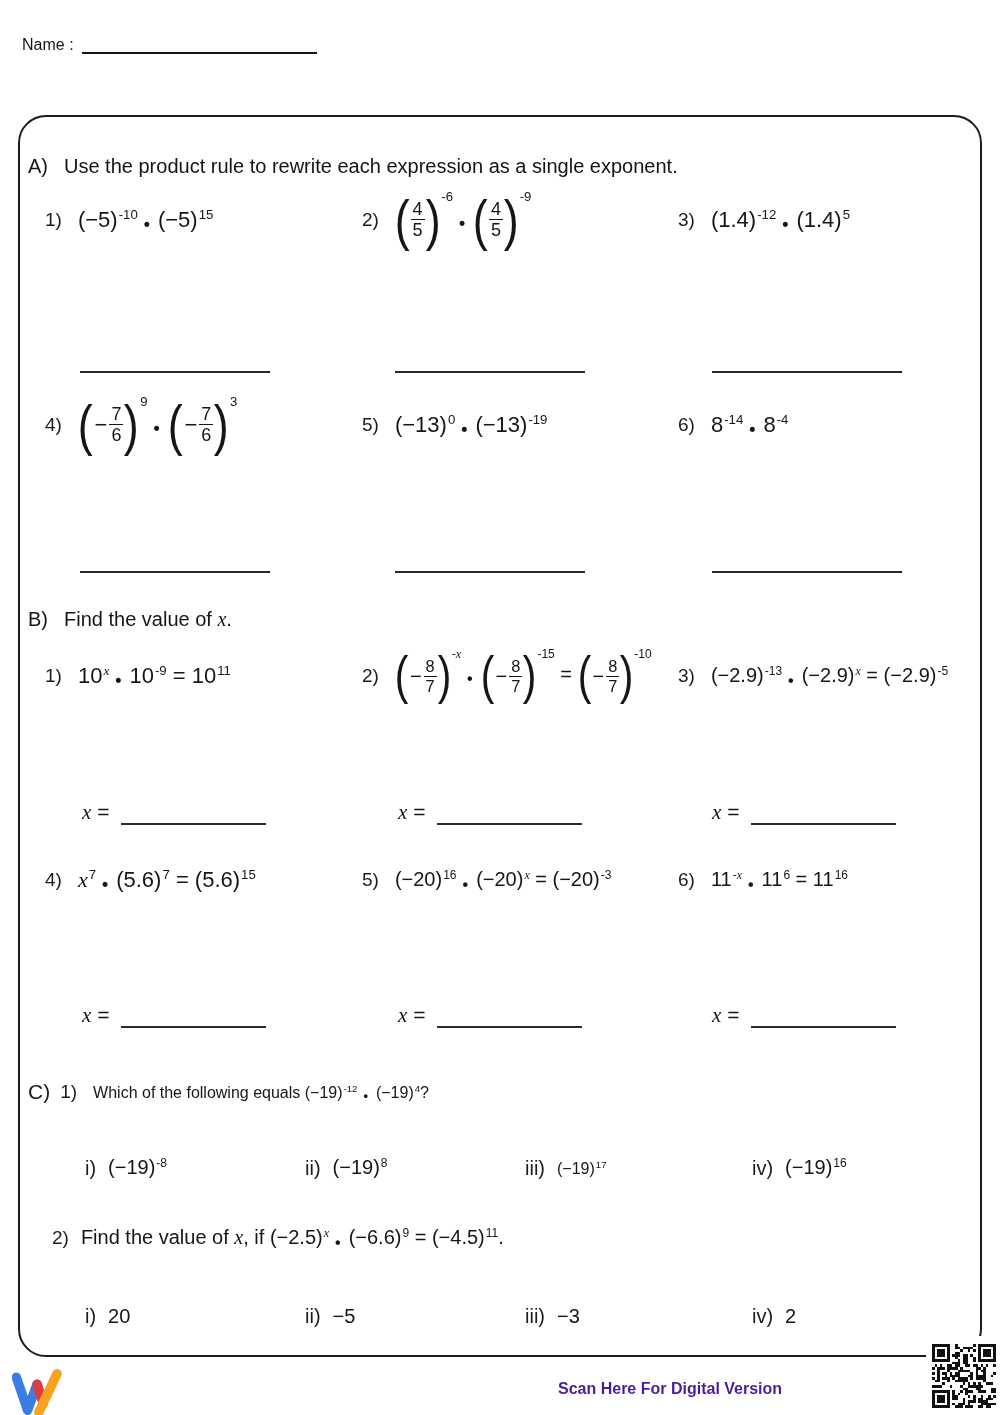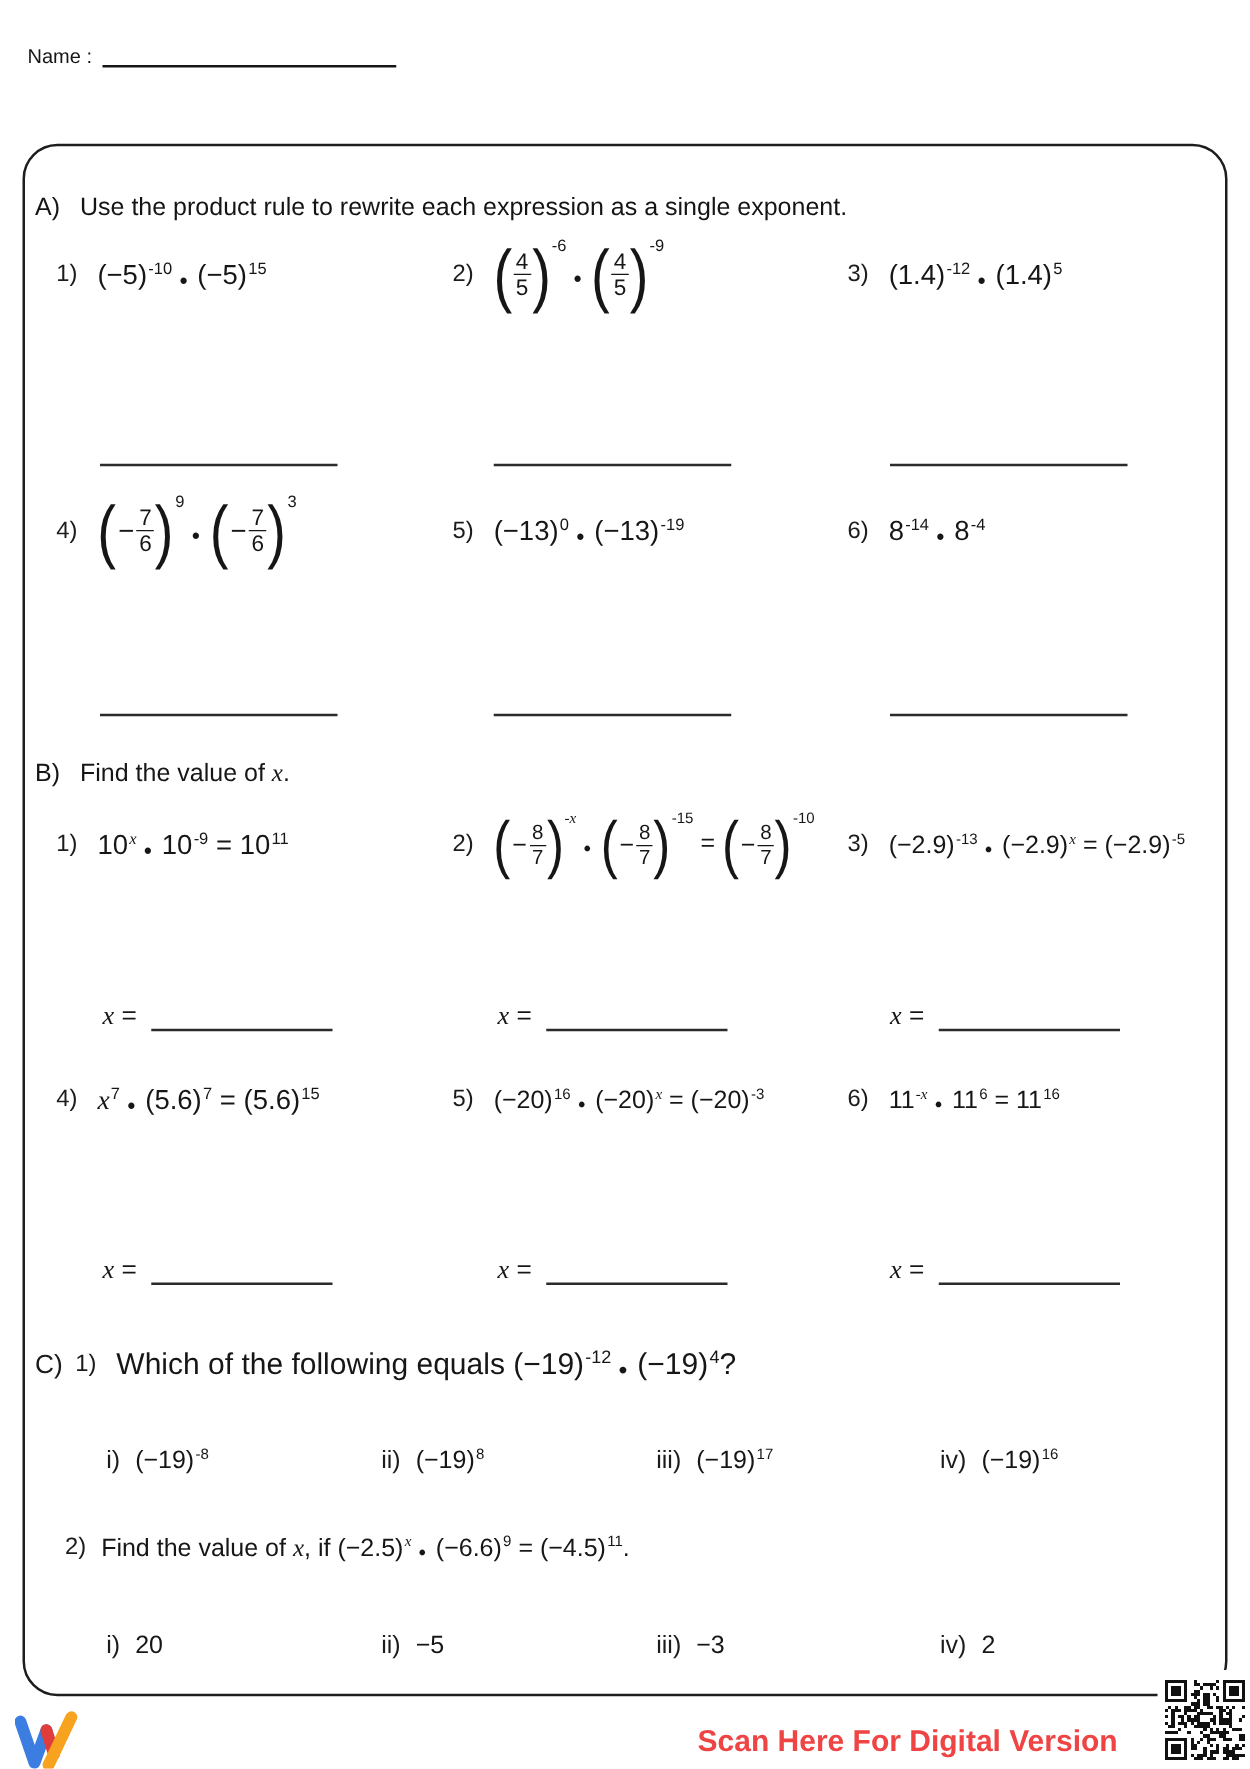--- a/index.html
+++ b/index.html
@@ -44,21 +44,21 @@
   .mfsup{font-size:0.6em; align-self:flex-start; transform:translateY(-0.55em); margin-left:1px;}
   
   .ans-line{position:absolute; height:0; border-top:2.5px solid #2b2b2b;}
   .xeq-group{position:absolute; font-size:21px; white-space:nowrap;}
   .xeq-line{display:inline-block; width:145px; border-bottom:2.5px solid #2b2b2b; height:1px; margin-left:12px; vertical-align:-6px;}
   
   .footer-logo{position:absolute; left:12px; top:1366px; display:flex; align-items:center; gap:6px;}
   .brand-text{font-size:23px; font-weight:700; letter-spacing:0.3px; margin-top:14px;}
   .brand-first{color:#3b7de0;}
   .brand-second{color:#f8a31f; margin-left:4px;}
-  .scan-text{position:absolute; left:558px; top:1380px; font-size:24px; font-weight:600; color:#ef4444; white-space:nowrap;}
+  .scan-text{position:absolute; left:558px; top:1380px; font-size:16px; font-weight:600; color:#4c1d95; white-space:nowrap;}
   .qr-card{position:absolute; left:926px; top:1336px; width:76px; height:79px; background:#ffffff; z-index:4; display:flex; align-items:center; justify-content:center;}
 </style>
 </head>
 <body>
 
 <div class="page">
 
   <div class="name-row">
     <span>Name :</span><span class="name-line"></span>
   </div>
@@ -221,36 +221,36 @@
     <span class="mexpr" style="font-size:21px;"><span class="mvar">x</span><span class="mtext"> =</span></span><span class="xeq-line"></span>
   </div>
   <div class="xeq-group" style="left:712px; top:1003px;">
     <span class="mexpr" style="font-size:21px;"><span class="mvar">x</span><span class="mtext"> =</span></span><span class="xeq-line"></span>
   </div>
 
   <div class="prow" style="top:1072px; height:40px;">
     <div class="pcell" style="left:28px; gap:10px;">
       <span class="sec-label" style="font-size:21px;">C)</span>
       <span class="pnum">1)</span>
-      <span class="mexpr" style="font-size:24px; margin-left:6px;"><span class="mtext">Which of the following equals (−19)</span><span class="msup">-12</span><span class="mdot">•</span><span class="mtext">(−19)</span><span class="msup">4</span><span class="mtext">?</span></span>
+      <span class="mexpr" style="font-size:16px; margin-left:6px;"><span class="mtext">Which of the following equals (−19)</span><span class="msup">-12</span><span class="mdot">•</span><span class="mtext">(−19)</span><span class="msup">4</span><span class="mtext">?</span></span>
     </div>
   </div>
 
   <div class="prow" style="top:1150px; height:36px;">
     <div class="pcell" style="left:85px; gap:12px;">
       <span class="opt-label">i)</span>
       <span class="mexpr" style="font-size:20px;text-align:right;"><span class="mtext">(−19)</span><span class="msup">-8</span></span>
     </div>
     <div class="pcell" style="left:305px; gap:12px;">
       <span class="opt-label">ii)</span>
       <span class="mexpr" style="font-size:20px;"><span class="mtext">(−19)</span><span class="msup">8</span></span>
     </div>
     <div class="pcell" style="left:525px; gap:12px;">
       <span class="opt-label">iii)</span>
-      <span class="mexpr" style="font-size:20px;"><span class="mtext">(−19)</span><span class="msup">17</span></span>
+      <span class="mexpr" style="font-size:16px;"><span class="mtext">(−19)</span><span class="msup">17</span></span>
     </div>
     <div class="pcell" style="left:752px; gap:12px;">
       <span class="opt-label">iv)</span>
       <span class="mexpr" style="font-size:20px;"><span class="mtext">(−19)</span><span class="msup">16</span></span>
     </div>
   </div>
 
   <div class="prow" style="top:1218px; height:40px;">
     <div class="pcell" style="left:52px; gap:12px;">
       <span class="pnum">2)</span>

